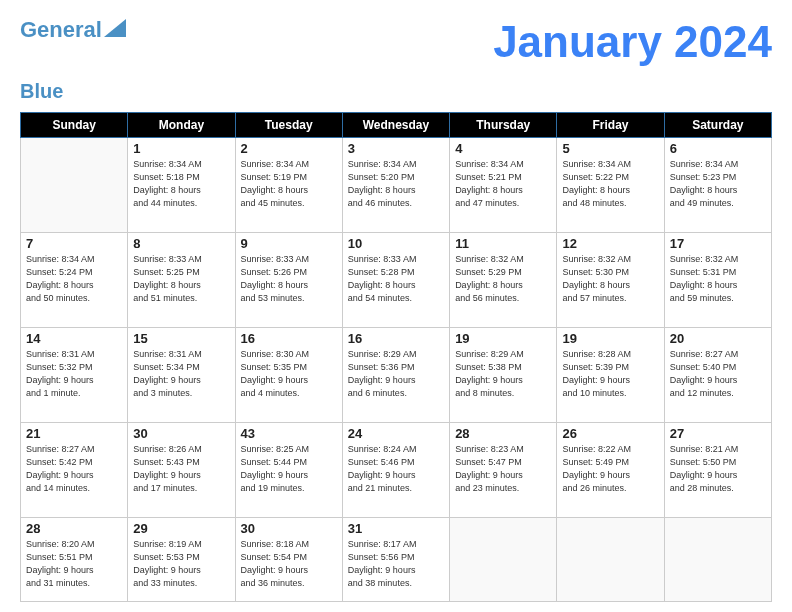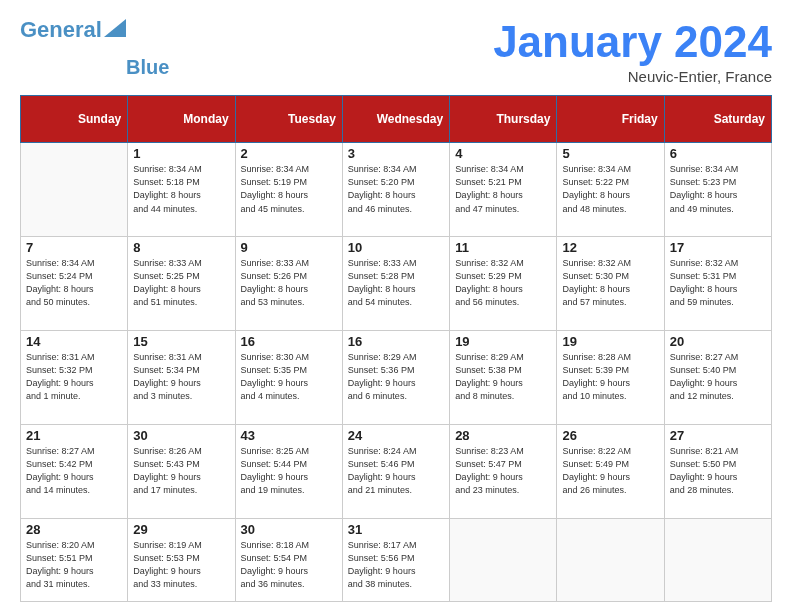--- a/index.html
+++ b/index.html
@@ -18,21 +18,21 @@
       flex-direction: column;
     }
     .header {
       display: flex;
       justify-content: space-between;
       align-items: flex-start;
       margin-bottom: 10px;
     }
     .logo {
       display: flex;
-      flex-direction: row;
+      flex-direction: column;
       align-items: flex-start;
     }
     .logo-text {
       font-size: 22px;
       font-weight: bold;
       color: #1a3a5c;
       line-height: 1.1;
     }
     .logo-text span {
       color: #4a90c4;
@@ -52,26 +52,26 @@
       margin-top: 2px;
     }
     .calendar {
       flex: 1;
       border: 1px solid #ccc;
       border-collapse: collapse;
       width: 100%;
       table-layout: fixed;
     }
     .calendar th {
-      background: #b91c1c;
+      background: #000000;
       color: #fff;
       font-size: 12px;
       font-weight: bold;
-      text-align: right;
-      padding: 16px 6px;
+      text-align: center;
+      padding: 5px 6px;
       border: 1px solid #2e6da4;
     }
     .calendar td {
       border: 1px solid #ccc;
       vertical-align: top;
       padding: 3px 5px;
       font-size: 9.5px;
       color: #333;
       height: 88px;
     }
@@ -105,21 +105,20 @@
           <span>General</span>
         </span>
         <svg width="22" height="18" viewBox="0 0 22 18" style="margin-left:2px;margin-top:-4px;">
           <polygon points="0,18 22,0 22,18" fill="#4a90c4"></polygon>
         </svg>
       </div>
       <span class="logo-text" style="color:#4a90c4;font-size:20px;margin-top:38px;">Blue</span>
     </div>
     <div class="title-block">
       <div class="month-title">January 2024</div>
-      <div class="location">Neuvic-Entier, France</div>
     </div>
   </div>
 
   <table class="calendar">
     <thead>
       <tr>
       <th>Sunday</th>
           <th>Monday</th>
           <th>Tuesday</th>
           <th>Wednesday</th>

